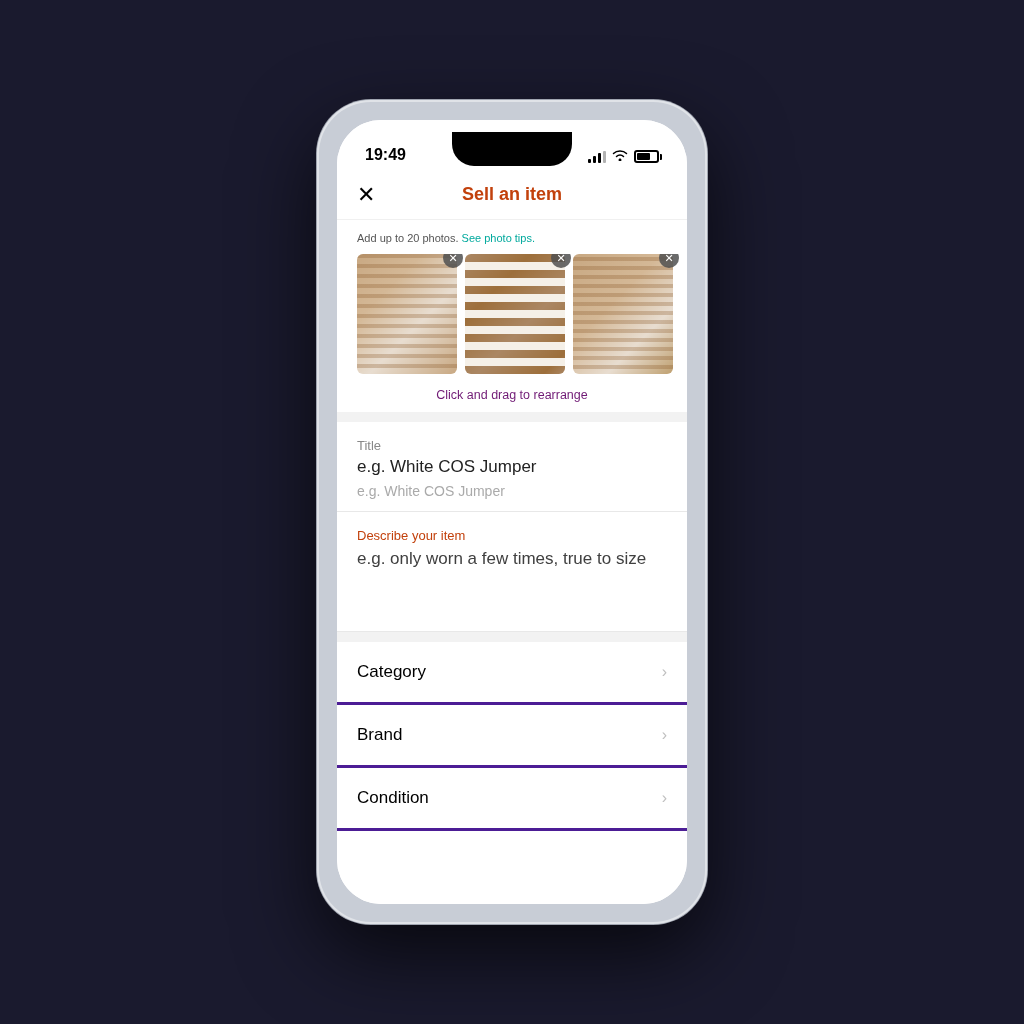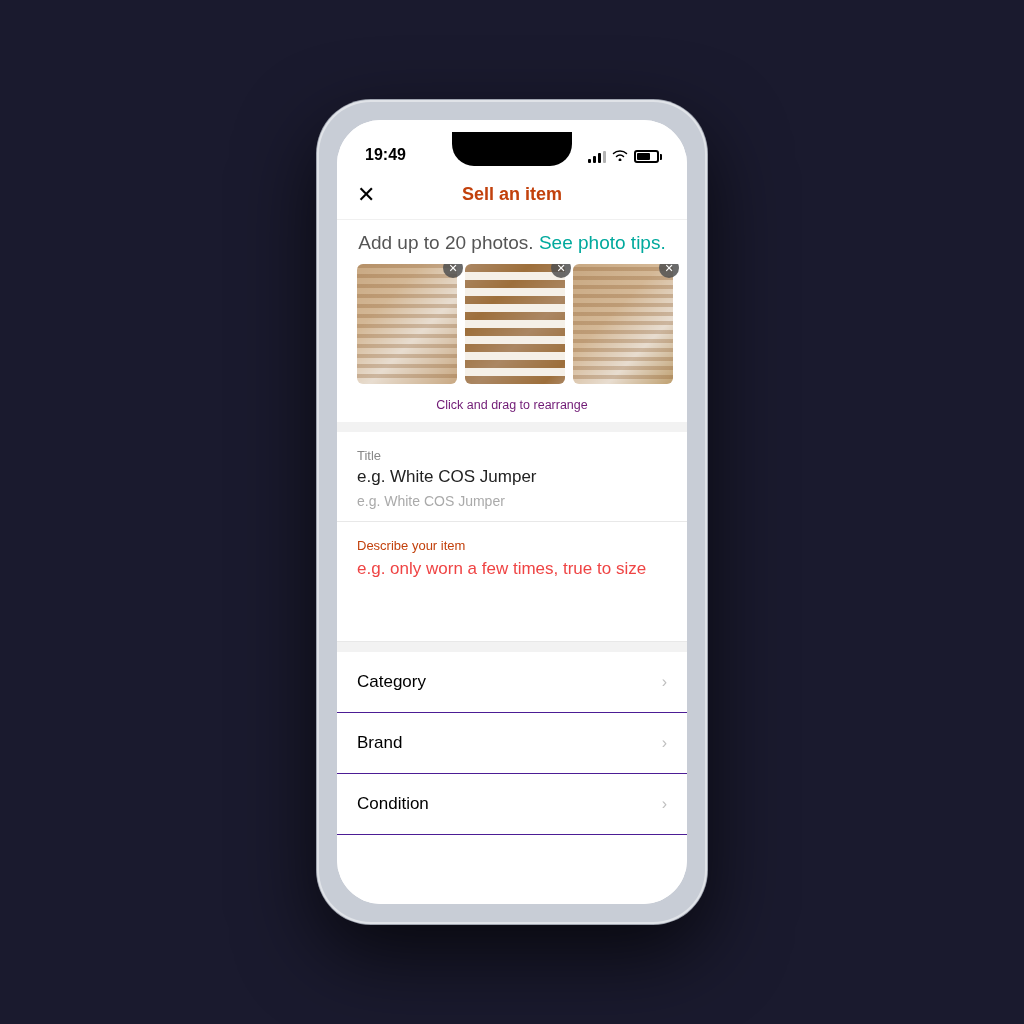--- a/index.html
+++ b/index.html
@@ -145,23 +145,23 @@
     }
 
     .header-title {
       font-size: 18px;
       font-weight: 600;
       color: #c2410c;
     }
 
     
     .photos-hint {
-      text-align: center;
+      text-align: left;
       padding: 12px 20px 10px;
-      font-size: 19px;
+      font-size: 11px;
       color: #555;
     }
 
     .photos-hint a {
       color: #00a99d;
       text-decoration: none;
     }
 
     .photos-row {
       display: flex;
@@ -285,30 +285,30 @@
 
     .description-field .field-label {
       font-size: 13px;
       color: #c2410c;
       margin-bottom: 6px;
       display: block;
     }
 
     .description-placeholder {
       font-size: 17px;
-      color: #ef4444;
+      color: #404040;
     }
 
     
     .list-item {
       display: flex;
       align-items: center;
       justify-content: space-between;
       padding: 20px 20px;
-      border-bottom: 1px solid #4c1d95;
+      border-bottom: 3px solid #4c1d95;
       cursor: pointer;
     }
 
     .list-item-label {
       font-size: 17px;
       color: #000;
     }
 
     .chevron {
       color: #c0c0c0;

